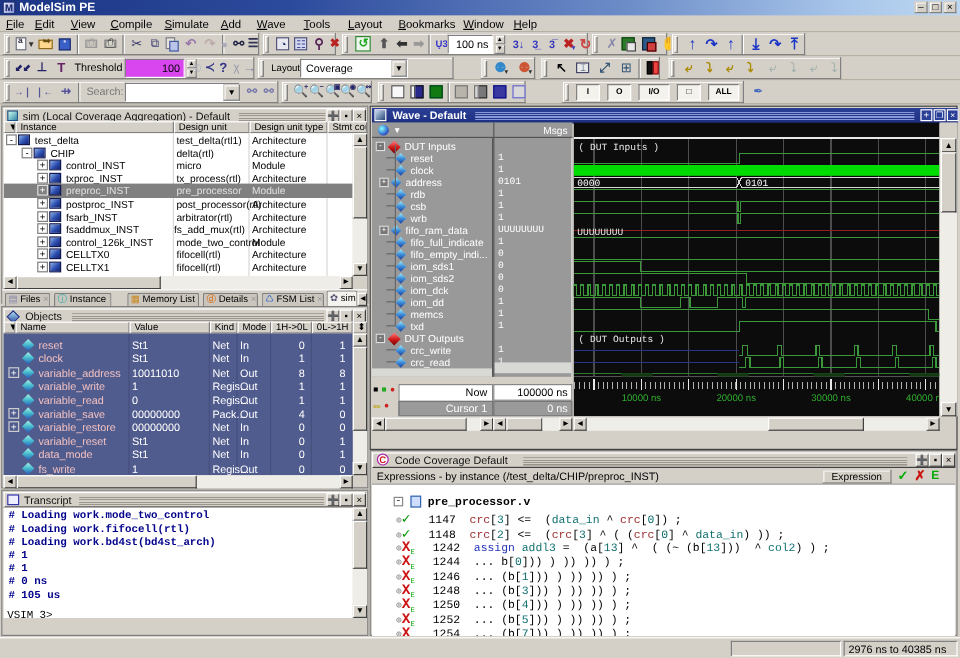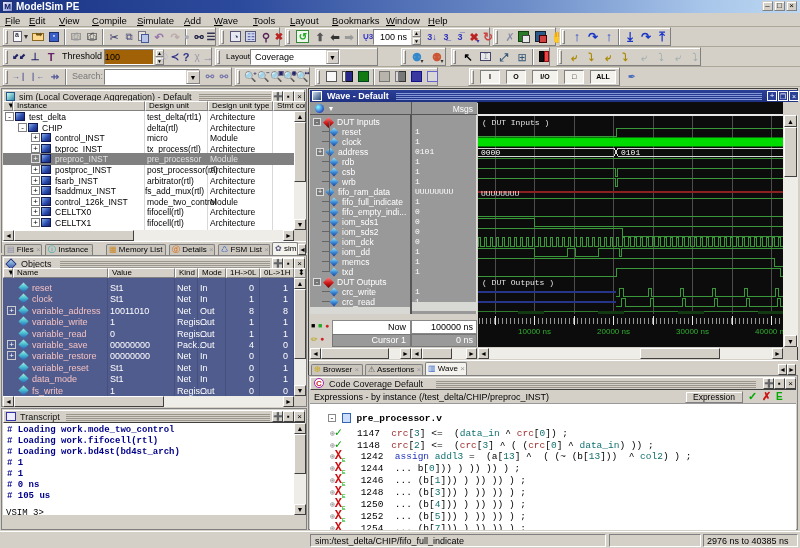--- a/index.html
+++ b/index.html
@@ -228,21 +228,21 @@
         <div class="tbtn" style="left:1px;top:1px">
           <div class="ic" style="color:#226;font-size:8px;font-weight:bold;left:0px;top:0px">⬋⬋</div>
         </div>
         <div class="tbtn" style="left:17px;top:1px">
           <div class="ic" style="color:#226;font-size:10px;font-weight:bold;left:0px;top:0px">⊥</div>
         </div>
         <div class="tbtn" style="left:33px;top:1px">
           <div class="ic" style="color:#626;font-size:11px;font-weight:bold;left:0px;top:0px">T</div>
         </div>
         <div class="a" style="left:52px;top:3px;font-size:9px;color:#000">Threshold</div>
-        <div class="a" style="left:94px;top:1px;width:50px;height:16px;background:#a16207;border:1px solid;border-color:#808080 #fff #fff #808080;font-size:9px;text-align:left;line-height:15px;padding-right:3px">100</div>
+        <div class="a" style="left:94px;top:1px;width:50px;height:16px;background:#d946ef;border:1px solid;border-color:#808080 #fff #fff #808080;font-size:9px;text-align:right;line-height:15px;padding-right:3px">100</div>
         <div class="a" style="left:145px;top:1px;width:9px;height:16px">
           <div class="a out2" style="left:0;top:0;width:9px;height:8px;font-size:5px;text-align:center;line-height:7px;background:#d4d0c8">▲</div>
           <div class="a out2" style="left:0;top:8px;width:9px;height:8px;font-size:5px;text-align:center;line-height:6px;background:#d4d0c8">▼</div>
         </div>
         <div class="tbtn" style="left:146px;top:1px">
           <div class="ic" style="color:#aab;font-size:9px;font-weight:normal;left:0px;top:0px">①</div>
         </div>
         <div class="tbtn" style="left:157px;top:1px">
           <div class="ic" style="color:#338;font-size:10px;font-weight:bold;left:0px;top:0px">≺</div>
         </div>
@@ -997,27 +997,20 @@
       <div class="sbtn" style="left:168px;top:1px;width:11px;height:11px;line-height:10px">◄</div>
       <div class="strack" style="left:179px;top:1px;width:283px;height:11px"></div>
       <div class="sthumb" style="left:330px;top:1px;width:80px;height:11px"></div>
       <div class="sbtn" style="left:462px;top:1px;width:11px;height:11px;line-height:10px">►</div>
     </div>
     <div class="scorner" style="left:474px;top:13px;width:15px;height:13px"></div>
     <div class="strack" style="left:474px;top:26px;width:15px;height:232px"></div>
     <div class="sbtn" style="left:475px;top:26px;width:13px;height:12px;line-height:11px">▲</div>
     <div class="sthumb" style="left:475px;top:38px;width:13px;height:50px"></div>
     <div class="sbtn" style="left:475px;top:246px;width:13px;height:12px;line-height:11px">▼</div>
-    <div class="a" style="left:0px;top:271px;width:489px;height:16px;background:#d4d0c8;border-top:1px solid #fff">
-      <div class="tab" style="left:2px;top:3px;width:52px;height:12px;background:#cac6be;line-height:10px"><span style="color:#ca2;font-size:8px;margin-left:2px">❆</span> Browser <span class="tabx">×</span></div>
-      <div class="tab" style="left:56px;top:3px;width:58px;height:12px;background:#cac6be;line-height:10px"><span style="color:#555;font-size:8px;margin-left:2px">⚠</span> Assertions <span class="tabx">×</span></div>
-      <div class="tab" style="left:116px;top:1px;width:42px;height:14px;background:#f4f2ec;line-height:12px"><span style="color:#36c;font-size:8px;margin-left:2px">▥</span> Wave <span class="tabx">×</span></div>
-      <div class="sbtn" style="left:469px;top:3px;width:9px;height:11px;line-height:10px">◄</div>
-      <div class="sbtn" style="left:478px;top:3px;width:9px;height:11px;line-height:10px">►</div>
-    </div>
   </div>
 <div class="a" style="left:308px;top:375px;width:490px;height:155px;background:#d4d0c8;border:1px solid #808080">
     <div class="phdr" style="left:1px;top:1px;width:486px">
       <div class="a" style="left:3px;top:0px;width:10px;height:10px;border-radius:50%;background:#fff;border:1px solid #a2a;color:#c22;font-weight:bold;font-size:8px;text-align:center;line-height:9px">C</div>
       <span style="position:absolute;left:18px;top:1px">Code Coverage Default</span>
       <div class="stip" style="left:125px;width:320px"></div>
       <div class="hbtn" style="left:452px">➕</div>
       <div class="hbtn" style="left:463px">▪</div>
       <div class="hbtn" style="left:474px">×</div>
     </div>
@@ -1035,15 +1028,14 @@
       <div class="cline" style="left:20px;top:45px"><span style="color:#888;font-size:8px">⊕</span><span style="color:#c11;font-weight:bold;font-size:12px">X</span><span style="color:#0a0;font-size:6px;vertical-align:sub">E</span><span style="display:inline-block;width:15px"></span>1242  <span class="kb">assign</span> <span class="kt">addl3</span> =  (a[<span class="kt">13</span>] ^  ( (~ (b[<span class="kt">13</span>]))  ^ <span class="kt">col2</span>) ) ;</div>
       <div class="cline" style="left:20px;top:57px"><span style="color:#888;font-size:8px">⊕</span><span style="color:#c11;font-weight:bold;font-size:12px">X</span><span style="color:#0a0;font-size:6px;vertical-align:sub">E</span><span style="display:inline-block;width:15px"></span>1244  ... b[<span class="kt">0</span>])) ) )) )) ) ;</div>
       <div class="cline" style="left:20px;top:69px"><span style="color:#888;font-size:8px">⊕</span><span style="color:#c11;font-weight:bold;font-size:12px">X</span><span style="color:#0a0;font-size:6px;vertical-align:sub">E</span><span style="display:inline-block;width:15px"></span>1246  ... (b[<span class="kt">1</span>])) ) )) )) ) ;</div>
       <div class="cline" style="left:20px;top:81px"><span style="color:#888;font-size:8px">⊕</span><span style="color:#c11;font-weight:bold;font-size:12px">X</span><span style="color:#0a0;font-size:6px;vertical-align:sub">E</span><span style="display:inline-block;width:15px"></span>1248  ... (b[<span class="kt">3</span>])) ) )) )) ) ;</div>
       <div class="cline" style="left:20px;top:93px"><span style="color:#888;font-size:8px">⊕</span><span style="color:#c11;font-weight:bold;font-size:12px">X</span><span style="color:#0a0;font-size:6px;vertical-align:sub">E</span><span style="display:inline-block;width:15px"></span>1250  ... (b[<span class="kt">4</span>])) ) )) )) ) ;</div>
       <div class="cline" style="left:20px;top:105px"><span style="color:#888;font-size:8px">⊕</span><span style="color:#c11;font-weight:bold;font-size:12px">X</span><span style="color:#0a0;font-size:6px;vertical-align:sub">E</span><span style="display:inline-block;width:15px"></span>1252  ... (b[<span class="kt">5</span>])) ) )) )) ) ;</div>
       <div class="cline" style="left:20px;top:117px"><span style="color:#888;font-size:8px">⊕</span><span style="color:#c11;font-weight:bold;font-size:12px">X</span><span style="color:#0a0;font-size:6px;vertical-align:sub">E</span><span style="display:inline-block;width:15px"></span>1254  ... (b[<span class="kt">7</span>])) ) )) )) ) ;</div>
     </div>
   </div>
 <div class="a" style="left:0;top:531px;width:800px;height:17px;background:#d4d0c8;border-top:1px solid #fff">
-    <div class="a in1" style="left:310px;top:2px;width:296px;height:13px;font-size:9px;line-height:12px;color:#000"><span style="margin-left:4px">sim:/test_delta/CHIP/fifo_full_indicate</span></div>
     <div class="a in1" style="left:609px;top:2px;width:92px;height:13px"></div>
     <div class="a in1" style="left:703px;top:2px;width:95px;height:13px;font-size:9px;line-height:12px;color:#000"><span style="margin-left:3px">2976 ns to 40385 ns</span></div>
   </div>
 </body></html>

